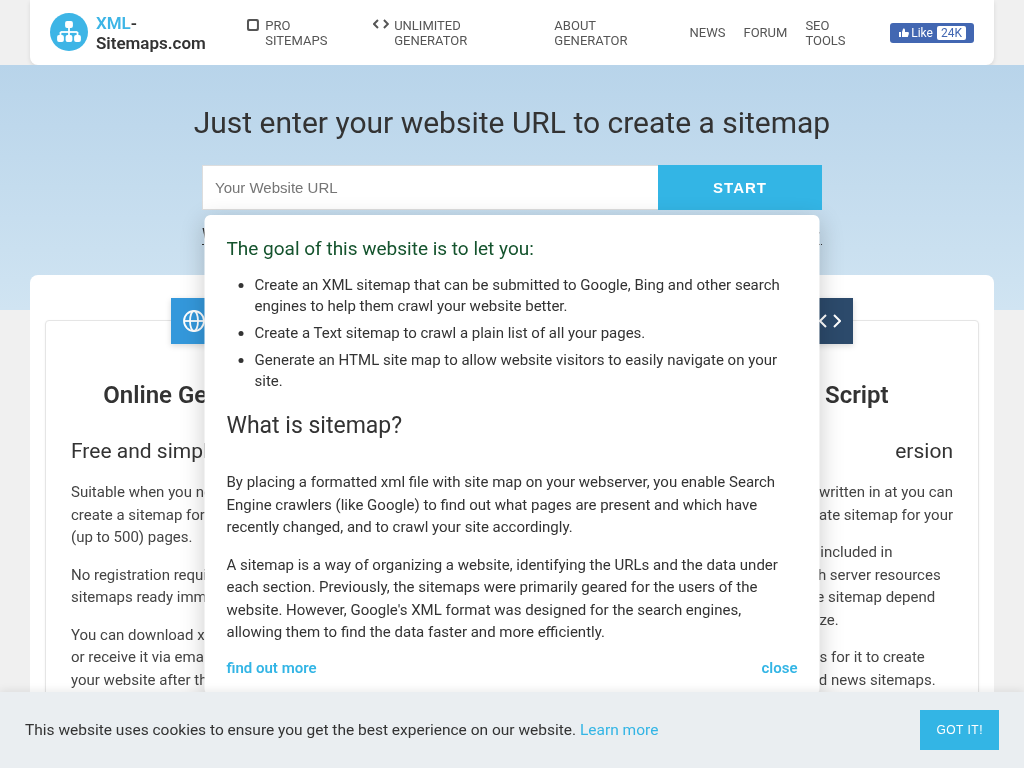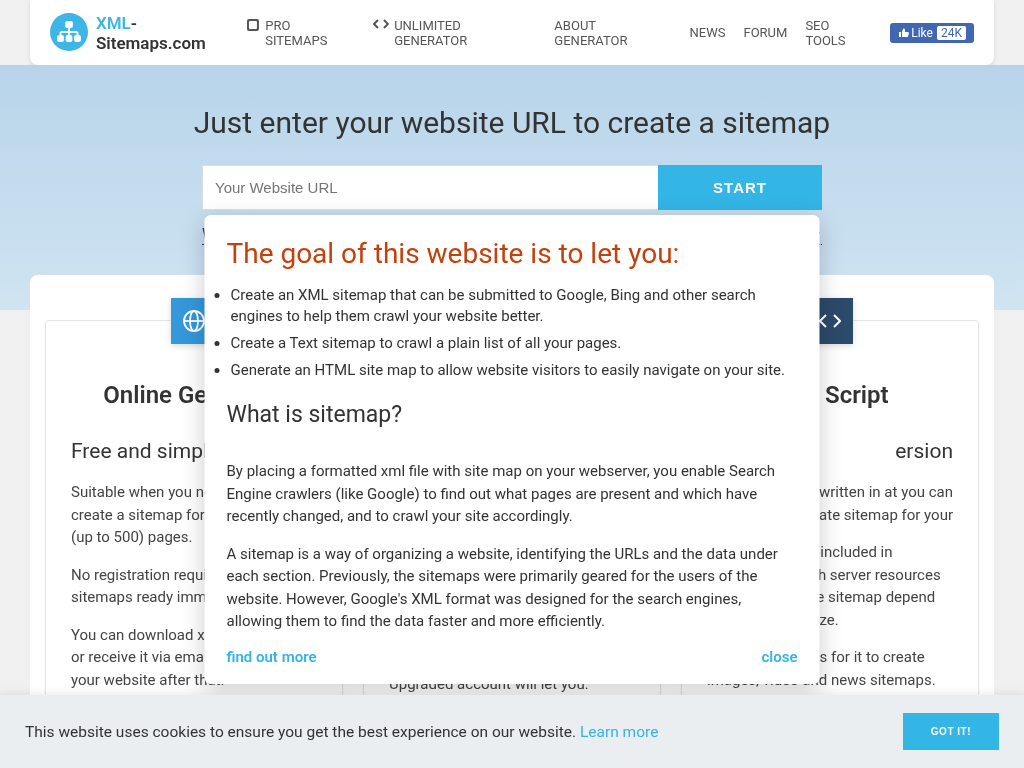--- a/index.html
+++ b/index.html
@@ -15,41 +15,41 @@
 .hero{background:linear-gradient(#b8d4ea,#d0e4f2);padding:40px 0 65px;margin:0}
 .hero-inner{max-width:820px;margin:0 auto;text-align:center}
 .hero-title{font-size:30px;font-weight:400;color:#333;margin-bottom:25px}
 .url-row{display:flex;gap:0;margin-bottom:15px}
 .url-input{flex:1;padding:6px 12px;border:1px solid #ddd;border-right:none;font-size:15px;outline:none}
 .start-btn{background:#33b5e5;color:#fff;border:none;padding:14px 55px;font-size:15px;font-weight:600;cursor:pointer;letter-spacing:1px}
 .hero-links{display:flex;justify-content:space-between;font-size:16px;color:#333}
 .hero-link{border-bottom:1px dotted #333;cursor:pointer;display:flex;align-items:center;gap:5px}
 .caret{font-size:10px}
 .popover{position:absolute;left:50%;transform:translateX(-50%);top:215px;width:615px;background:#fff;border-radius:6px;box-shadow:0 6px 24px rgba(0,0,0,0.2);padding:22px 22px 18px;z-index:10}
-.popover h2{font-size:28px;font-weight:400;margin-bottom:15px;color:#c2410c}
-.popover ul{margin-left:4px;margin-bottom:20px}
+.popover h2{font-size:19px;font-weight:400;margin-bottom:15px;color:#14532d}
+.popover ul{margin-left:28px;margin-bottom:20px}
 .popover li{margin-bottom:6px;line-height:1.4;font-size:15px}
 .popover h3{font-size:23px;font-weight:400;margin-bottom:32px}
 .popover p{line-height:1.5;margin-bottom:15px;font-size:15px}
 .popover-footer{display:flex;justify-content:space-between;margin-top:10px}
 .popover-footer a{color:#33b5e5;font-weight:600;text-decoration:none;cursor:pointer}
 .cards-bg{background:#fff;margin:0 30px;border-radius:8px 8px 0 0;padding-top:45px;margin-top:-35px}
 .cards{display:flex;gap:20px;padding:0 15px;max-width:1000px;margin:0 auto}
 .card{flex:1;background:#fff;border:1px solid #e5e5e5;border-radius:4px;padding:60px 25px 25px;position:relative;box-shadow:0 1px 3px rgba(0,0,0,0.05)}
 .card-icon{position:absolute;top:-23px;left:50%;transform:translateX(-50%);width:46px;height:46px;background:#3498db;display:flex;align-items:center;justify-content:center;color:#fff;box-shadow:0 2px 6px rgba(0,0,0,0.15)}
 .card-icon.dk{background:#2c4a6b}
 .card-title{text-align:center;font-size:24px;font-weight:600;margin-bottom:30px;color:#333}
 .card-sub{font-size:21px;font-weight:400;margin-bottom:18px;color:#333}
 .card p{line-height:1.5;margin-bottom:15px;font-size:15px;color:#444}
 .card ul{margin-left:20px;margin-bottom:12px}
 .card li{line-height:1.5;margin-bottom:4px;font-size:15px;color:#444}
 .cookie-bar{position:fixed;bottom:0;left:0;right:0;background:#eaeef1;padding:18px 25px;display:flex;justify-content:space-between;align-items:center;box-shadow:0 -2px 8px rgba(0,0,0,0.08);z-index:20}
 .cookie-text{font-size:15.5px;color:#333}
 .cookie-text a{color:#33b5e5;text-decoration:none}
-.cookie-btn{background:#33b5e5;color:#fff;border:none;padding:13px 28px;font-size:10px;font-weight:700;cursor:pointer;letter-spacing:0.5px}
+.cookie-btn{background:#33b5e5;color:#fff;border:none;padding:13px 16px;font-size:12px;font-weight:400;cursor:pointer;letter-spacing:0.5px}
 </style>
 </head>
 <body>
 
 <div class="header">
   <div class="logo">
     <div class="logo-circle">
       <svg width="24" height="22" viewBox="0 0 24 22" fill="none" stroke="#fff" stroke-width="1.8">
           <rect x="9" y="1" width="6" height="5" rx="1" fill="#fff"></rect>
           <rect x="1" y="15" width="5" height="5" rx="1" fill="#fff"></rect>

